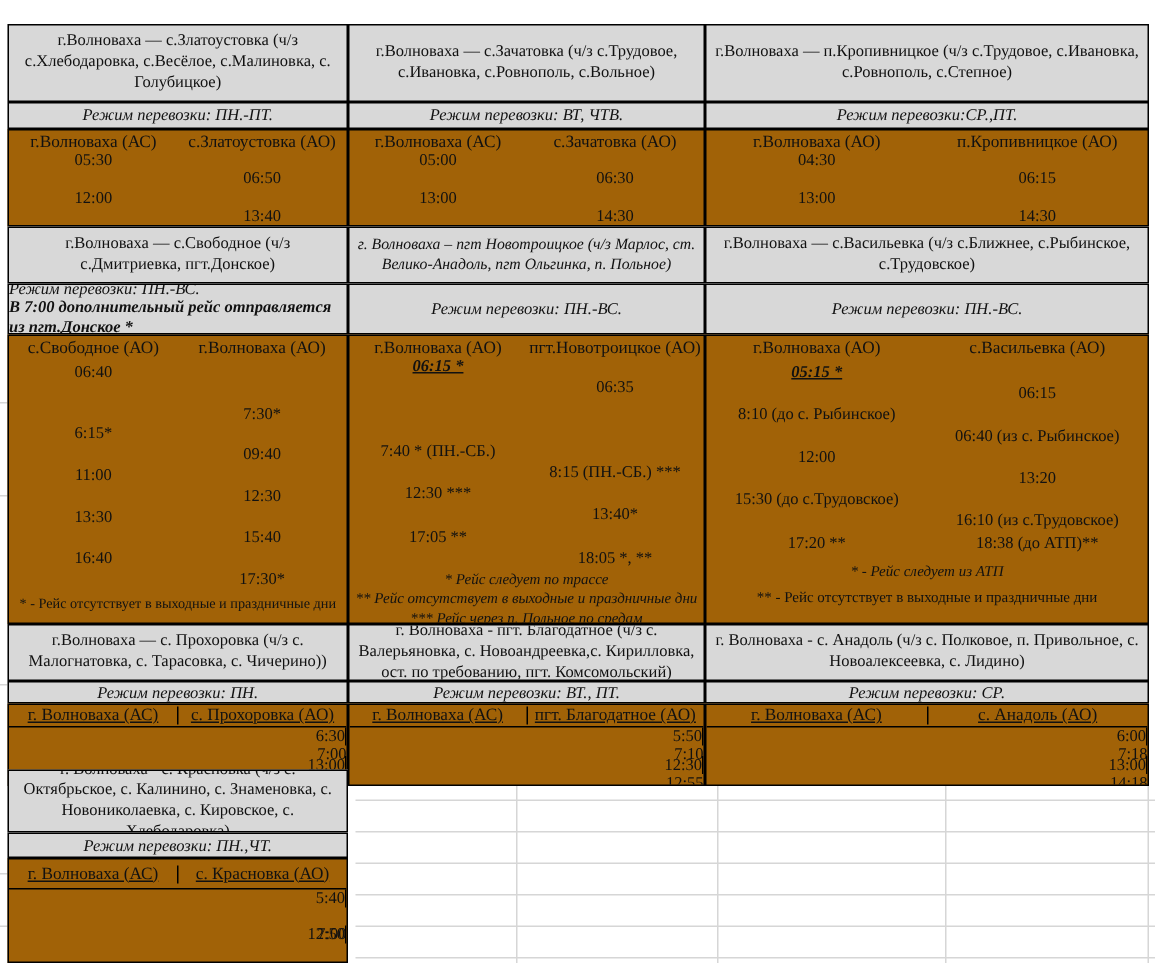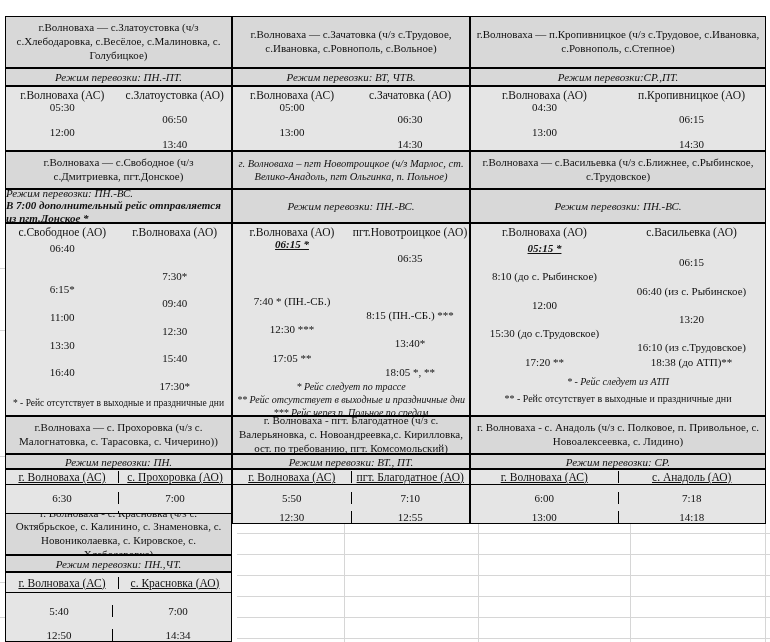--- a/index.html
+++ b/index.html
@@ -6,21 +6,21 @@
   .canvas{position:relative;width:770px;height:642px;background:#ffffff;overflow:hidden;
           font-family:"Liberation Serif","DejaVu Serif",serif;color:#111;}
   
   .gridbg{position:absolute;inset:0;}
   .hline{position:absolute;height:1px;background:#d6d6d6;}
   .vline{position:absolute;width:1px;background:#d6d6d6;}
   
   .main{position:absolute;left:5px;top:16px;display:grid;
         grid-template-columns:227px 238px 296px;
         grid-template-rows:52px 18px 65px 38px 34px 193px 38px 15px 55px;}
-  .c{border:1px solid #000;box-sizing:border-box;background:#e5e5e5;overflow:hidden;}
+  .c{border:1px solid #000;box-sizing:border-box;background:#a16207;overflow:hidden;}
   .band-route{background:#d8d8d8;display:flex;align-items:center;justify-content:center;
               text-align:center;font-size:11px;line-height:1.25;padding:1px 4px;}
   .band-route.it{font-style:italic;font-size:10.5px;}
   .band-regime{background:#d8d8d8;display:flex;align-items:center;justify-content:center;
                font-size:11px;}
   .ri{font-style:italic;}
   .days{font-style:italic;font-weight:normal;}
   .regime-note{font-weight:bold;font-style:italic;font-size:11px;line-height:1.2;}
   
   .tbl{display:flex;flex-direction:column;padding-top:2px;}
@@ -38,21 +38,21 @@
   .footnotes{margin-top:auto;text-align:center;font-size:9.5px;line-height:1.3;padding:0 2px 6px 2px;}
   .big-1 .footnotes{font-style:italic;font-size:10px;}
   .big-2 .footnotes{font-size:10px;padding-bottom:10px;}
   .big-2 .footnotes .fn-line:first-child{font-style:italic;margin-bottom:4px;}
   
   .tbl-div{display:flex;flex-direction:column;}
   .dhead{display:flex;height:15px;align-items:center;font-size:11.5px;border-bottom:1.5px solid #000;}
   .dhead span{flex:1;text-align:center;text-decoration:underline;}
   .tbl-div .cell-l{border-right:1.5px solid #000;box-sizing:border-box;}
   .tbl-div .dhead .cell-l{border-right:1.5px solid #000;}
-  .tbl-div .trow{height:19px;align-items:flex-end;}
+  .tbl-div .trow{height:19px;align-items:flex-end;flex-direction:column;}
   .tbl-div .rows{flex:1;}
   
   .kras{position:absolute;left:5px;top:513px;width:227px;display:grid;
         grid-template-rows:42px 17px 70px;}
   .kras .dhead{height:26px;}
   .kras .trow{height:24px;align-items:flex-end;font-size:11px;gap:12px;}
 </style>
 </head>
 <body>
 

